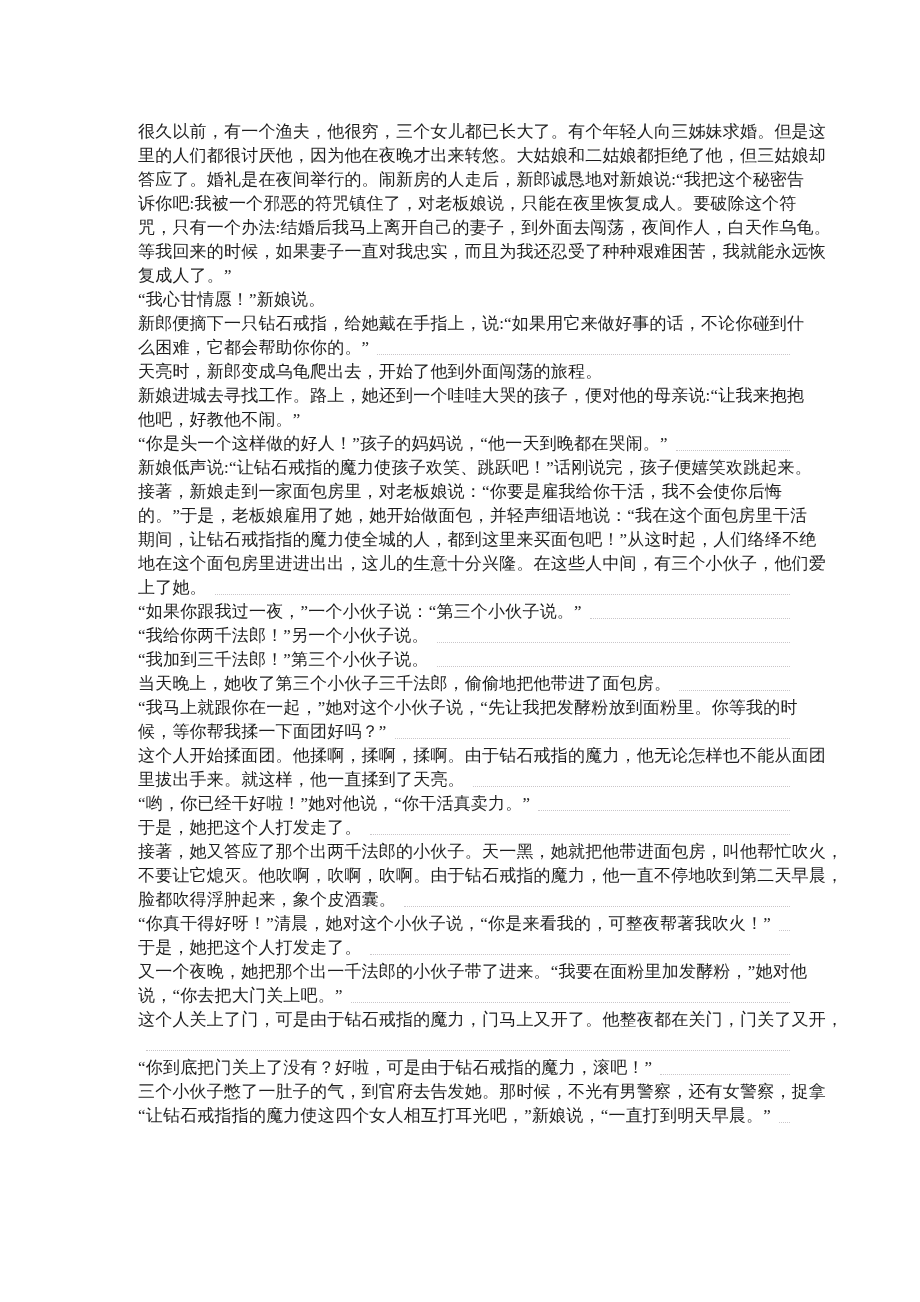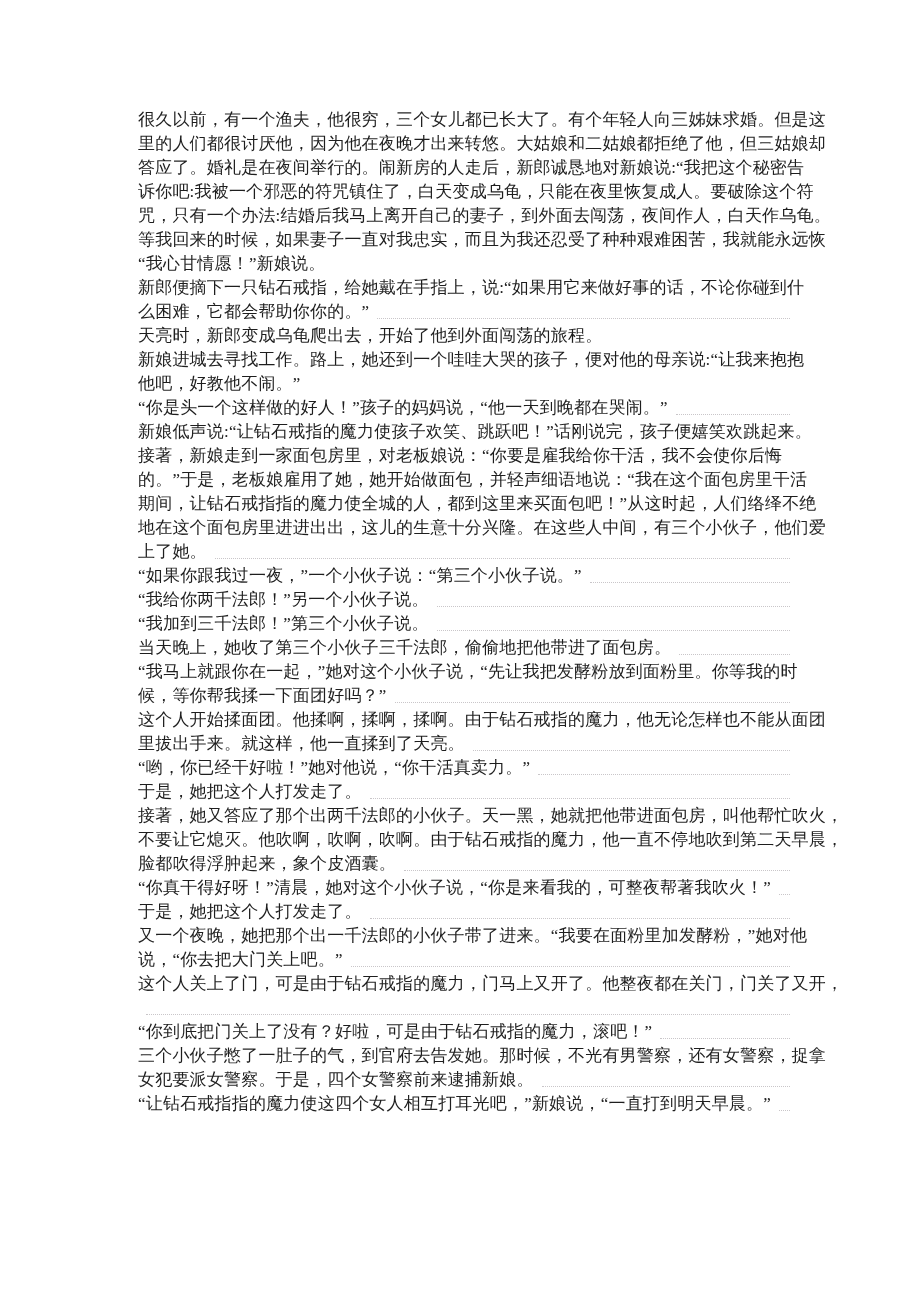--- a/index.html
+++ b/index.html
@@ -11,21 +11,21 @@
     position: relative;
     width: 920px;
     height: 1302px;
     background: #ffffff;
     overflow: hidden;
     font-family: "Liberation Serif", "DejaVu Serif", serif;
   }
   .text-block {
     position: absolute;
     left: 138px;
-    top: 108px;
+    top: 120px;
     width: 652px;
     font-size: 17px;
     line-height: 24px;
     color: #1e1e1e;
     letter-spacing: 0.2px;
   }
   .line {
     display: flex;
     height: 24px;
     white-space: nowrap;
@@ -49,27 +49,30 @@
       <div class="line">
         <span class="t">很久以前，有一个渔夫，他很穷，三个女儿都已长大了。有个年轻人向三姊妹求婚。但是这</span>
       </div>
       <div class="line">
         <span class="t">里的人们都很讨厌他，因为他在夜晚才出来转悠。大姑娘和二姑娘都拒绝了他，但三姑娘却</span>
       </div>
       <div class="line">
         <span class="t">答应了。婚礼是在夜间举行的。闹新房的人走后，新郎诚恳地对新娘说:“我把这个秘密告</span>
       </div>
       <div class="line">
-        <span class="t">诉你吧:我被一个邪恶的符咒镇住了，白天变成乌龟，只能在夜里恢复成人。要破除这个符</span>
+        <span class="t">诉你吧:我被一个邪恶的符咒镇住了，对老板娘说，只能在夜里恢复成人。要破除这个符</span>
       </div>
       <div class="line">
         <span class="t">咒，只有一个办法:结婚后我马上离开自己的妻子，到外面去闯荡，夜间作人，白天作乌龟。</span>
       </div>
       <div class="line">
         <span class="t">等我回来的时候，如果妻子一直对我忠实，而且为我还忍受了种种艰难困苦，我就能永远恢</span>
+      </div>
+      <div class="line">
+        <span class="t">复成人了。”</span>
       </div>
       <div class="line">
         <span class="t">“我心甘情愿！”新娘说。</span>
       </div>
       <div class="line">
         <span class="t">新郎便摘下一只钻石戒指，给她戴在手指上，说:“如果用它来做好事的话，不论你碰到什</span>
       </div>
       <div class="line">
         <span class="t">么困难，它都会帮助你你的。”</span>
         <span class="tail"></span>
@@ -176,21 +179,17 @@
         <span class="tail"></span>
       </div>
       <div class="line">
         <span class="t">“你到底把门关上了没有？好啦，可是由于钻石戒指的魔力，滚吧！”</span>
         <span class="tail"></span>
       </div>
       <div class="line">
         <span class="t">三个小伙子憋了一肚子的气，到官府去告发她。那时候，不光有男警察，还有女警察，捉拿</span>
       </div>
       <div class="line">
-        <span class="t">女犯要派女警察。于是，四个女警察前来逮捕新娘。</span>
-        <span class="tail"></span>
-      </div>
-      <div class="line">
         <span class="t">“让钻石戒指指的魔力使这四个女人相互打耳光吧，”新娘说，“一直打到明天早晨。”</span>
         <span class="tail"></span>
       </div>
     </div>
 </div>
 
 </body></html>

